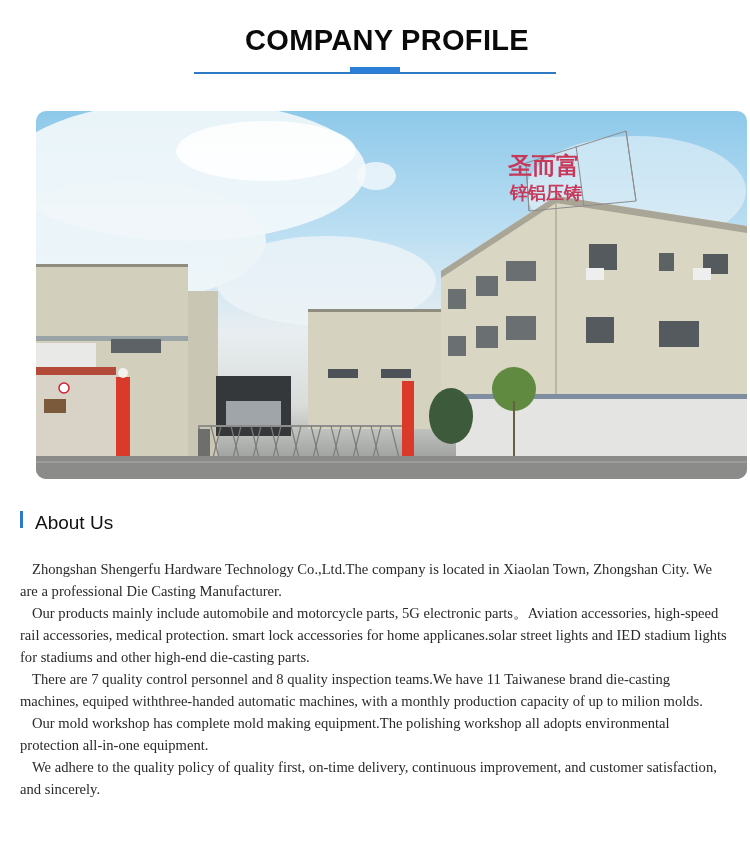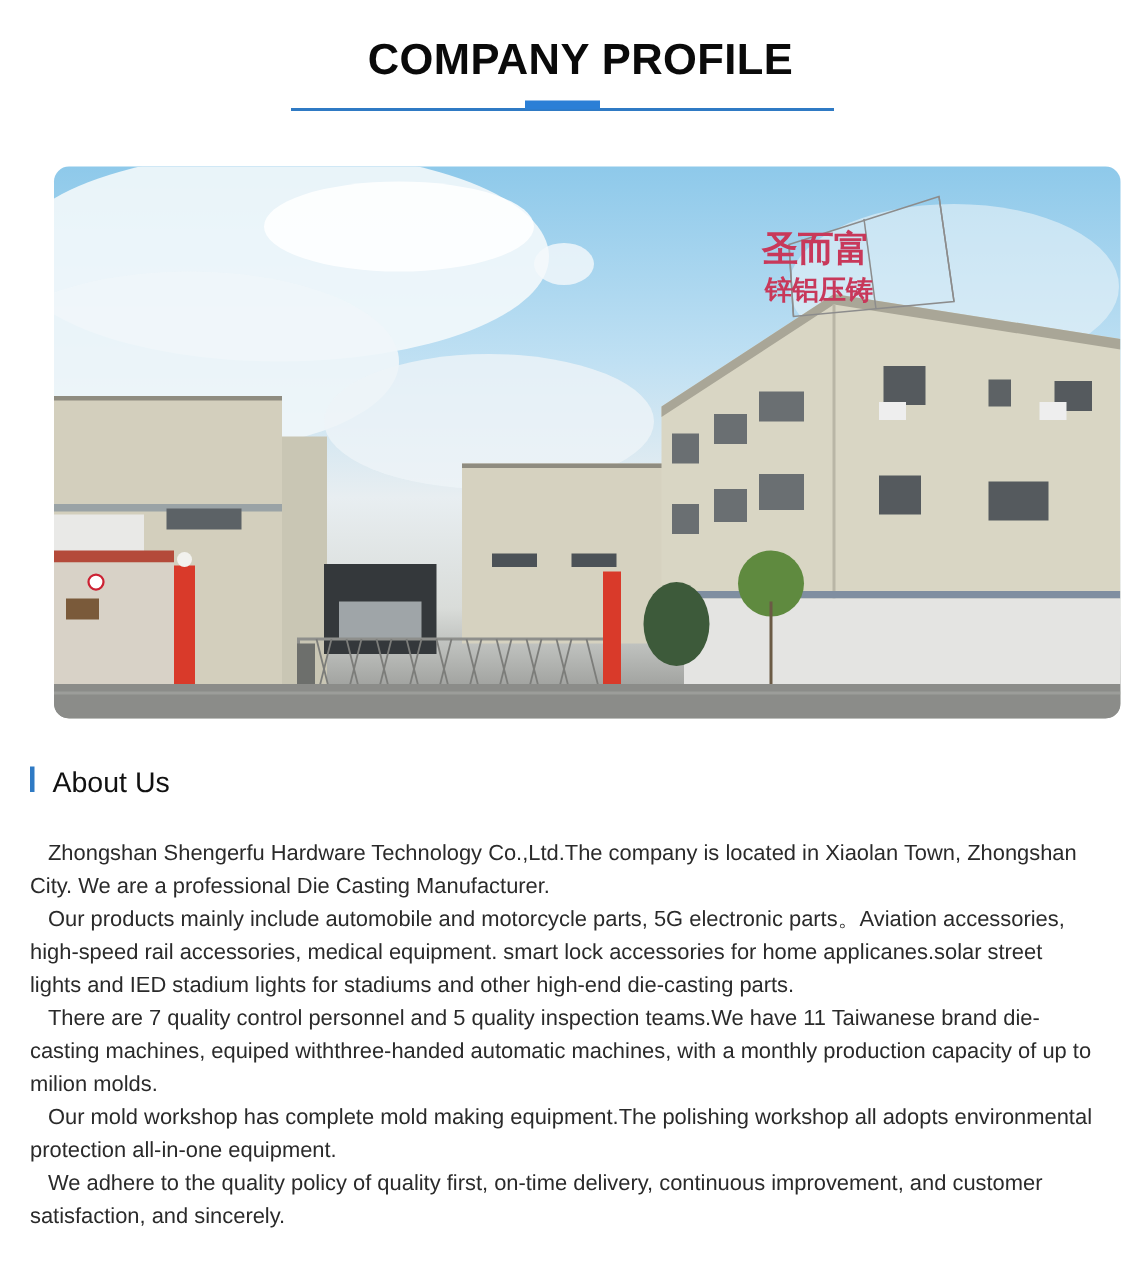--- a/index.html
+++ b/index.html
@@ -91,20 +91,21 @@
       left: 20px;
       top: 558px;
       width: 712px;
       font-size: 14.6px;
       line-height: 22px;
       color: #2a2a2a;
     }
     .body-text p {
       margin: 0;
       text-indent: 12px;
+      font-family: Liberation Serif, serif;
     }
   </style>
 </head>
 <body>
 
 <div class="header">
   <div class="header-title">COMPANY PROFILE</div>
   <div class="divider-line"></div>
   <div class="divider-accent"></div>
 </div>
@@ -206,17 +207,17 @@
   </svg>
 </div>
 
 <div class="section-head">
   <div class="section-bar"></div>
   <div class="section-title">About Us</div>
 </div>
 
 <div class="body-text">
   <p>Zhongshan Shengerfu Hardware Technology Co.,Ltd.The company is located in Xiaolan Town, Zhongshan City. We are a professional Die Casting Manufacturer.</p>
-  <p>Our products mainly include automobile and motorcycle parts, 5G electronic parts。Aviation accessories, high-speed rail accessories, medical equipment. smart lock accessories for home applicanes.solar street lights and IED stadium lights for stadiums and other high-end die-casting parts.</p>
-  <p>There are 7 quality control personnel and 5 quality inspection teams.We have 11 Taiwanese brand die-casting machines, equiped withthree-handed automatic machines, with a monthly production capacity of up to milion molds.</p>
+  <p>Our products mainly include automobile and motorcycle parts, 5G electronic parts。Aviation accessories, high-speed rail accessories, medical protection. smart lock accessories for home applicanes.solar street lights and IED stadium lights for stadiums and other high-end die-casting parts.</p>
+  <p>There are 7 quality control personnel and 8 quality inspection teams.We have 11 Taiwanese brand die-casting machines, equiped withthree-handed automatic machines, with a monthly production capacity of up to milion molds.</p>
   <p>Our mold workshop has complete mold making equipment.The polishing workshop all adopts environmental protection all-in-one equipment.</p>
   <p>We adhere to the quality policy of quality first, on-time delivery, continuous improvement, and customer satisfaction, and sincerely.</p>
 </div>
 
 </body></html>

